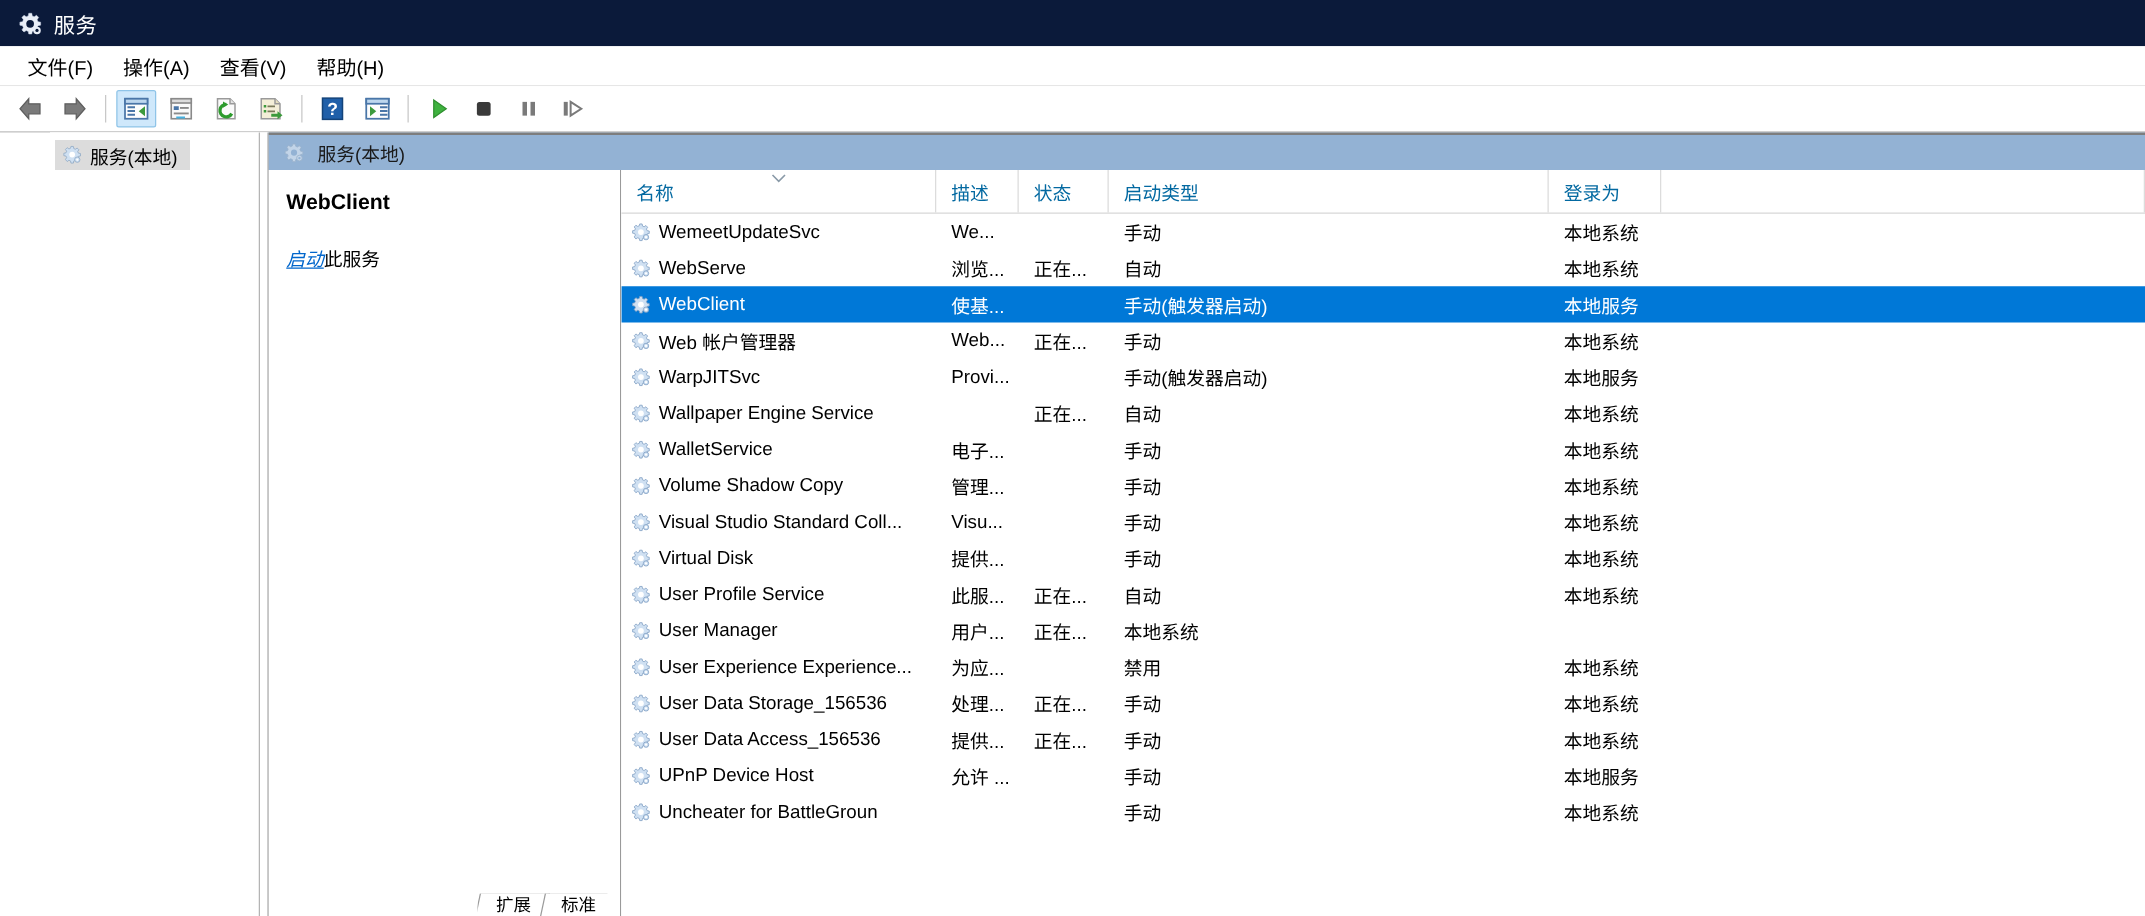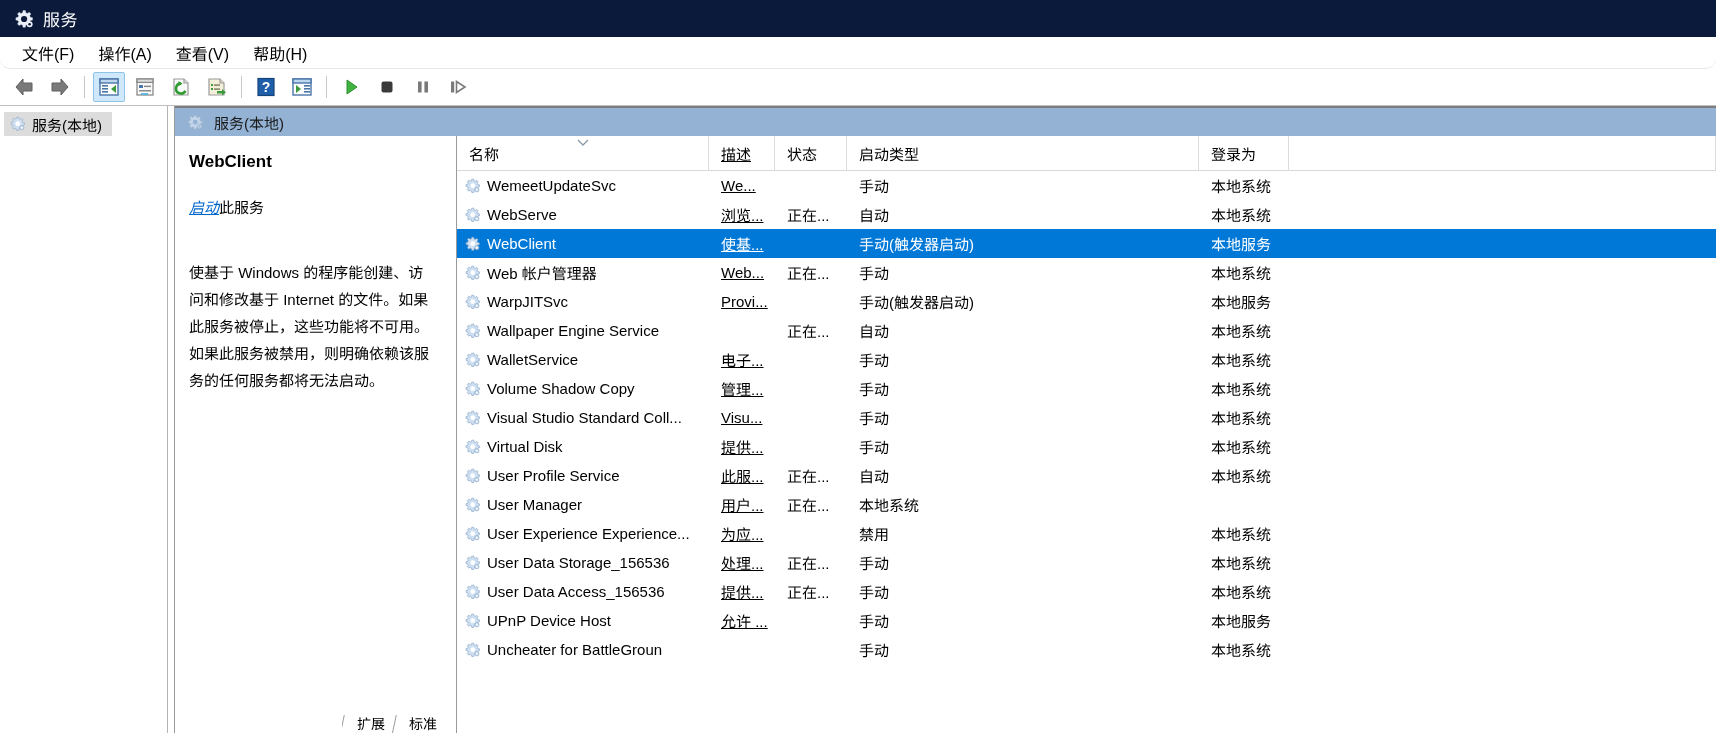--- a/index.html
+++ b/index.html
@@ -49,21 +49,20 @@
 
   
   .menubar {
     height: 31px;
     background: #ffffff;
     border-bottom: 1px solid #e6e6e6;
     display: flex;
     align-items: center;
     padding-left: 10px;
     flex: 0 0 auto;
-    border-radius: 10px;
   }
   .menu-item {
     font-size: 16px;
     padding: 2px 12px;
     color: #000;
     white-space: nowrap;
     cursor: default;
   }
 
   
@@ -93,20 +92,21 @@
     background: #c8c8c8;
     margin: 0 6px;
   }
 
   
   .body {
     flex: 1 1 auto;
     display: flex;
     min-height: 0;
     background: #ffffff;
+    margin-left: 40px;
   }
 
   
   .treepane {
     width: 168px;
     flex: 0 0 168px;
     background: #ffffff;
     border-right: 1px solid #b4b4b4;
     padding: 6px 0 0 4px;
     box-sizing: border-box;
@@ -212,21 +212,21 @@
     height: 34px;
     flex: 0 0 auto;
     background: #ffffff;
     border-bottom: 1px solid #d8d8d8;
     align-items: stretch;
   }
   .lv-header .hcell {
     display: flex;
     align-items: center;
     font-size: 15px;
-    color: #000000;
+    color: #0369a1;
     padding-left: 12px;
     box-sizing: border-box;
     border-right: 1px solid #dcdcdc;
     position: relative;
     cursor: default;
     white-space: nowrap;
     overflow: hidden;
   }
   .lv-header .hcell:last-child { border-right: 1px solid #dcdcdc; }
   .sort-caret {
@@ -256,21 +256,21 @@
     white-space: nowrap;
     overflow: hidden;
     display: flex;
     align-items: center;
   }
   .lv-cell.name { padding-left: 8px; }
   .lv-cell.name .gear { margin-right: 6px; flex: 0 0 auto; }
 
   
   .c-name   { width: 252px; flex: 0 0 252px; }
-  .c-desc   { width: 66px;  flex: 0 0 66px; text-decoration: underline;  }
+  .c-desc   { width: 66px;  flex: 0 0 66px;  }
   .c-state  { width: 72px;  flex: 0 0 72px;  }
   .c-start  { width: 352px; flex: 0 0 352px; }
   .c-logon  { width: 90px;  flex: 0 0 90px;  }
   .c-tail   { flex: 1 1 auto; }
 
   
   .tabstrip {
     position: absolute;
     left: 174px;
     bottom: 0;
@@ -458,25 +458,20 @@
 
         <div class="pane-content">
 
           <div class="details">
             <h2>WebClient</h2>
 
             <div class="action-line">
               <a>启动</a><span>此服务</span>
             </div>
 
-            <div class="desc-body">使基于 Windows 的程序能创建、访
-问和修改基于 Internet 的文件。如果
-此服务被停止，这些功能将不可用。
-如果此服务被禁用，则明确依赖该服
-务的任何服务都将无法启动。</div>
           </div>
 
           <div class="listview">
 
             <div class="lv-header">
               <div class="hcell c-name">
                 <span>名称</span>
                 <svg class="sort-caret" width="14" height="9" viewBox="0 0 14 9">
                   <path d="M2 2 L7 7 L12 2" fill="none" stroke="#8a9aa8" stroke-width="1.3"></path>
                 </svg>

